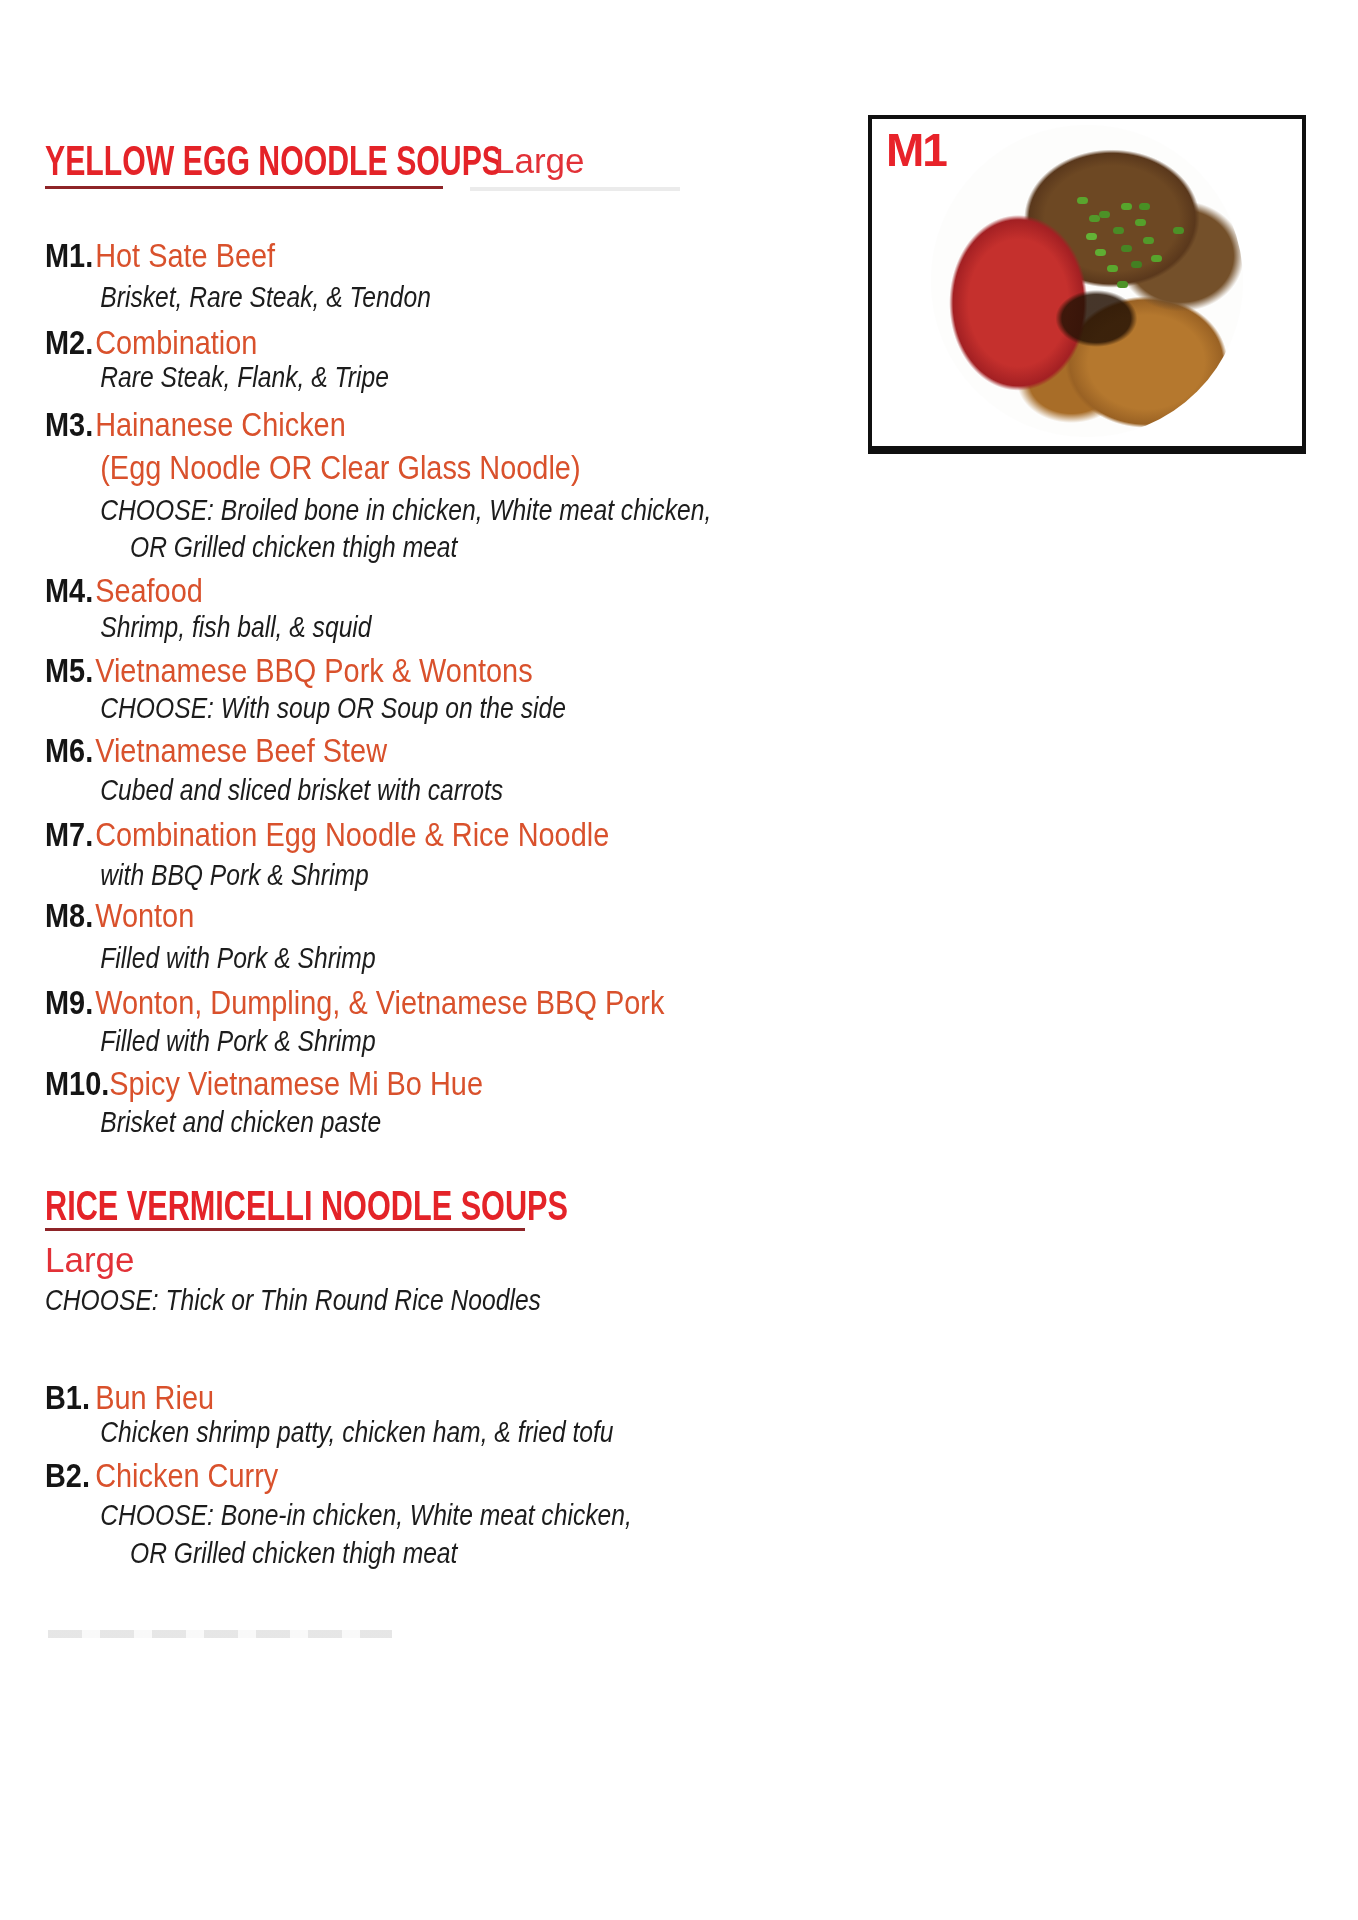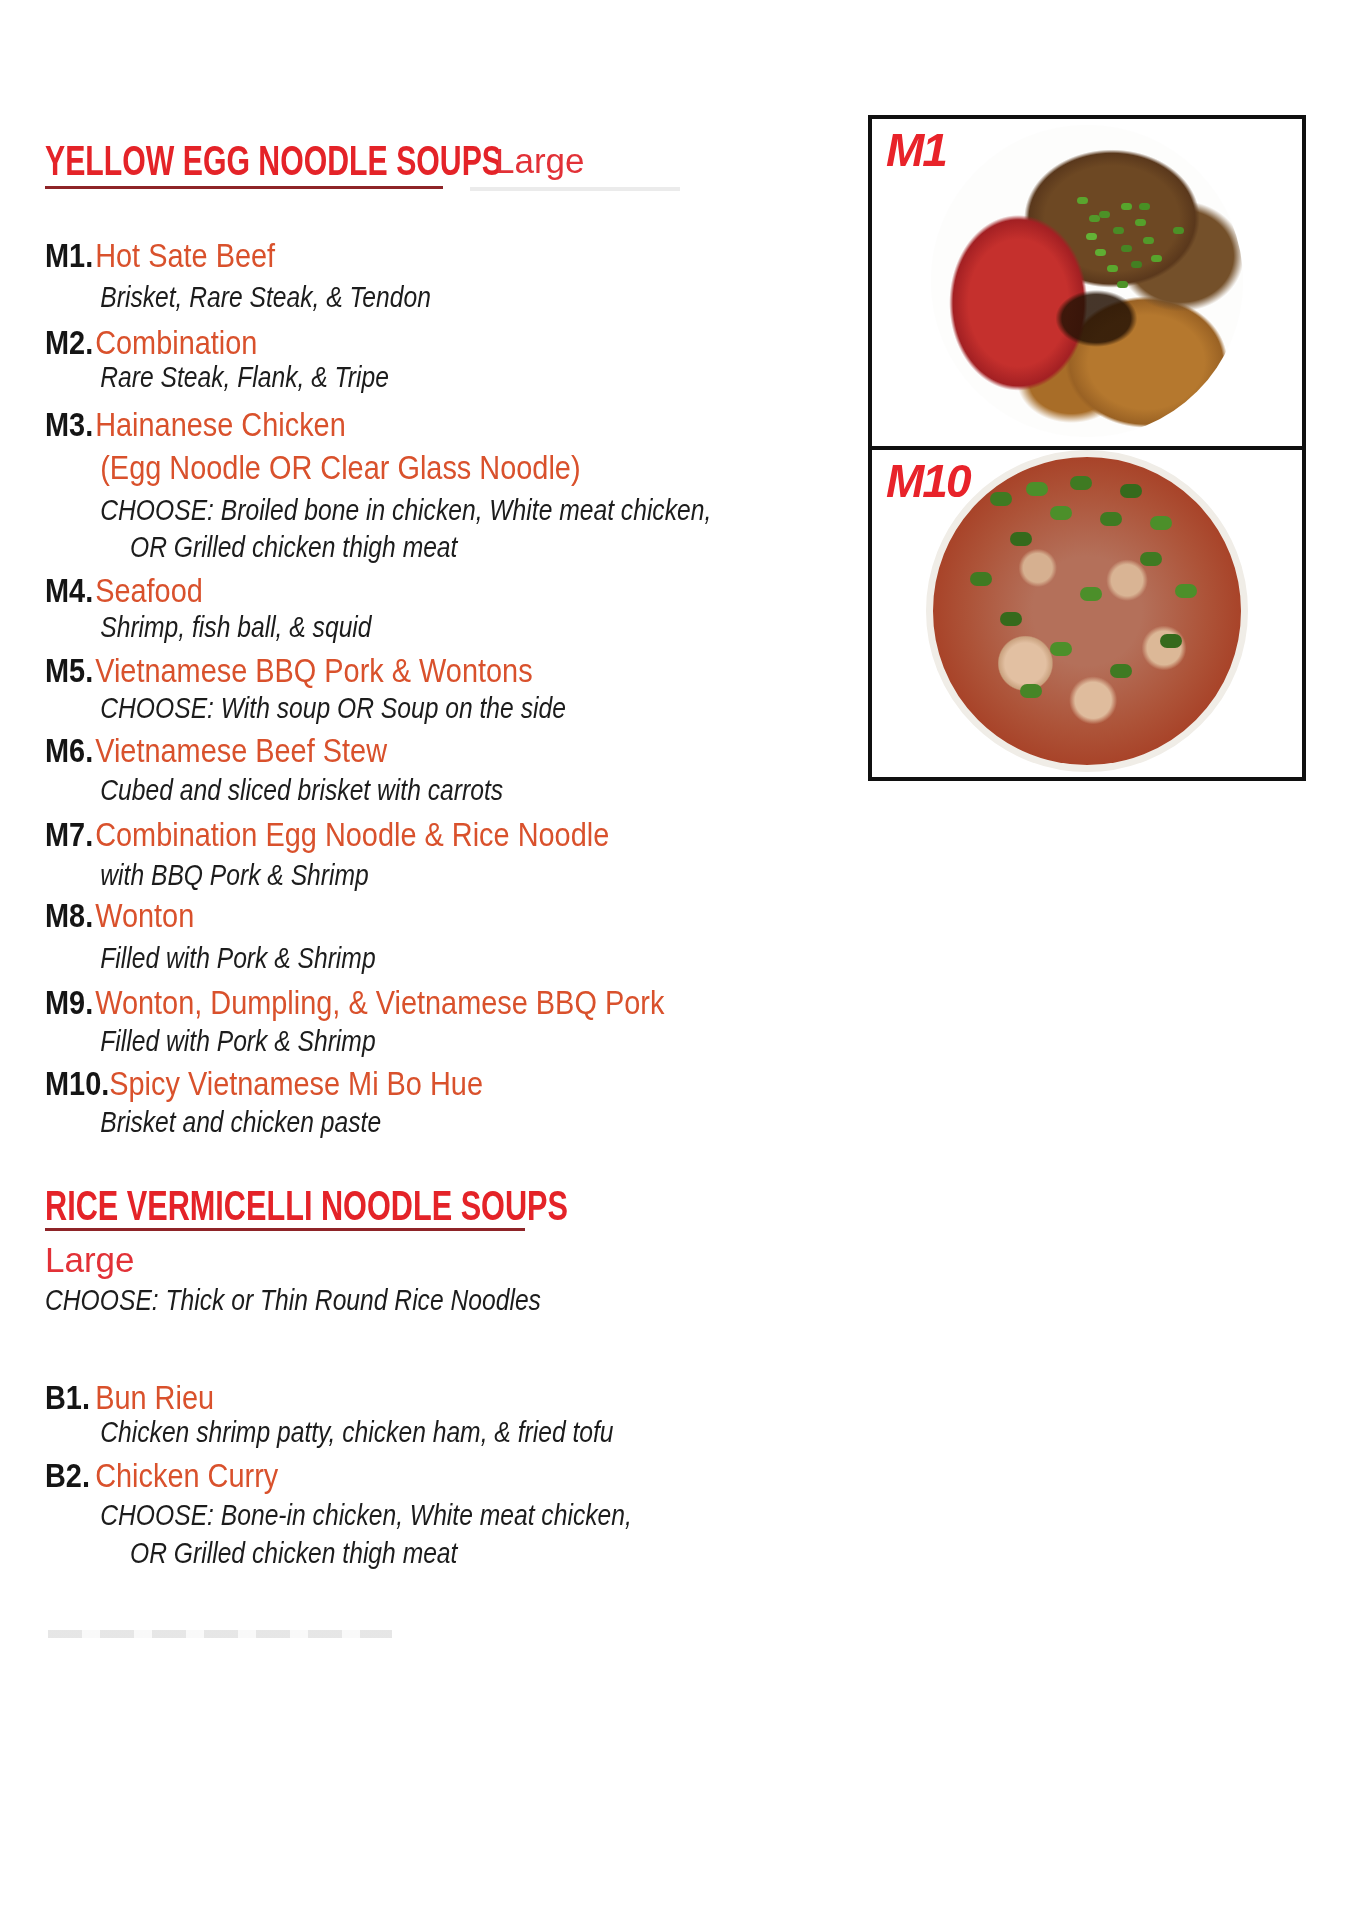--- a/index.html
+++ b/index.html
@@ -25,21 +25,21 @@
   .desc{font-size:29px;line-height:33px;font-style:italic;color:#1c1c1c;transform:scaleX(0.85);padding-left:65px;}
   .desc.lvl2{padding-left:100px;}
   .note-line{font-size:29px;line-height:33px;font-style:italic;color:#1c1c1c;transform:scaleX(0.85);}
   .artifact{position:absolute;background:#e0e0e0;opacity:.65;}
   .artifact.dashes{background:repeating-linear-gradient(90deg,#e2e2e2 0 34px,#f8f8f8 34px 52px);opacity:.85;}
 
   
   .photo-col{position:absolute;left:868px;top:115px;width:438px;border:4px solid #101010;background:#fff;box-sizing:border-box;}
   .cell{position:relative;height:327px;background:#fff;border-bottom:4px solid #101010;overflow:hidden;}
   .cell.last{border-bottom:none;}
-  .photo-label{position:absolute;top:8px;left:14px;z-index:5;color:#e8232a;font-weight:bold;font-size:46px;letter-spacing:-2px;line-height:46px;font-style:italic;}
+  .photo-label{position:absolute;top:8px;left:14px;z-index:5;color:#e8232a;font-weight:bold;font-size:46px;letter-spacing:-2px;line-height:46px;}
   .bowl{position:absolute;left:50%;transform:translateX(-50%);border-radius:50%;}
 
   
   .bowl-m1{width:312px;height:312px;top:6px;background:
     radial-gradient(ellipse 66px 46px at 53% 62%, rgba(38,19,5,.85) 0 52%, transparent 62%),
     radial-gradient(ellipse 96px 122px at 28% 57%, #c5302d 0 52%, #a32023 68%, transparent 72%),
     radial-gradient(ellipse 122px 96px at 58% 30%, #6d4823 0 55%, #5a381c 68%, transparent 72%),
     radial-gradient(ellipse 96px 84px at 80% 42%, #74502a 0 55%, transparent 66%),
     radial-gradient(ellipse 116px 94px at 69% 76%, #b5782e 0 50%, #9a6224 66%, transparent 70%),
     radial-gradient(ellipse 88px 68px at 45% 82%, #a86d28 0 48%, transparent 62%),
@@ -180,20 +180,15 @@
 
     <div class="cell">
       <div class="photo-label">M1</div>
       <div class="bowl bowl-m1"></div>
       <div class="g g-m1"></div>
     </div>
 
 
 
 
-    <div class="cell last">
-      <div class="photo-label">M10</div>
-      <div class="bowl bowl-m10"></div>
-      <div class="g g-m10"></div>
-    </div>
 
   </div>
 </div>
 
 </body></html>

